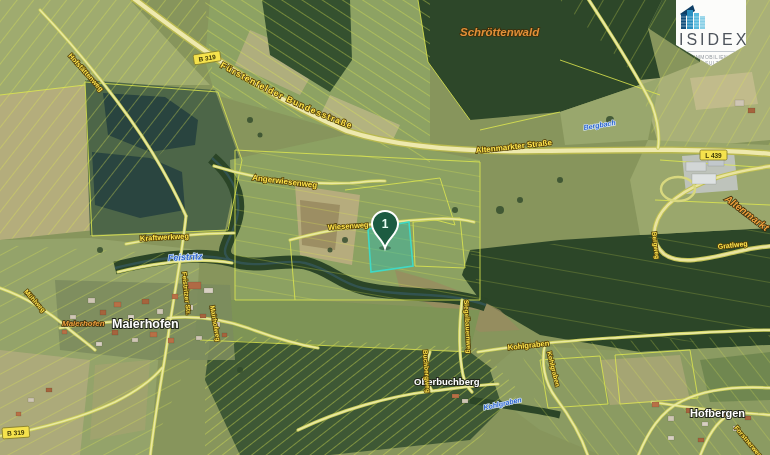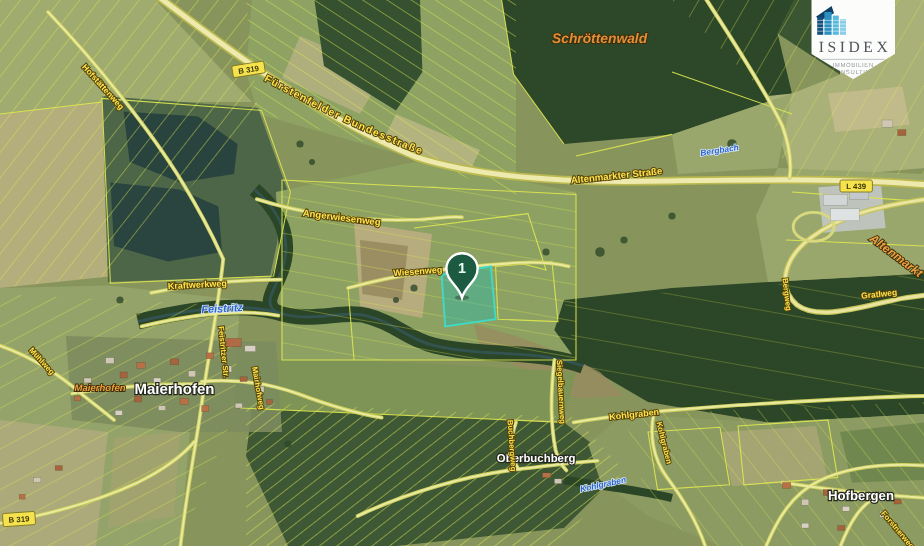--- a/index.html
+++ b/index.html
@@ -23,21 +23,21 @@
   .wt{fill:#2f66cc;stroke:#d8e8f8;stroke-width:1.3px;paint-order:stroke;
       font-weight:bold;font-style:italic;}
   .badge rect{fill:#f5e24c;stroke:#817a28;stroke-width:.8px;}
   .badge text{fill:#3d3808;font-size:6.5px;font-weight:bold;text-anchor:middle;}
 
   
   .logo{position:absolute;top:0;right:24px;width:70px;height:66px;
         background:#fcfcfa;text-align:center;
         clip-path:polygon(0 0,100% 0,100% 68%,50% 100%,0 68%);
         box-shadow:0 1px 3px rgba(0,0,0,.4);}
-  .logo-title{font-family:Liberation Serif, serif;font-size:13px;
+  .logo-title{font-family:Liberation Sans, sans-serif;font-size:16px;
               letter-spacing:3px;color:#4e545c;margin:1px 0 0 3px;}
   .logo-rule{width:52px;height:1px;background:#c6cbd0;margin:2px auto;}
   .logo-tag{font-size:5px;letter-spacing:.5px;color:#959ba1;}
 </style>
 </head>
 <body>
 
 <div id="stage">
 <svg width="770" height="455" viewBox="0 0 770 455">
   <defs>

